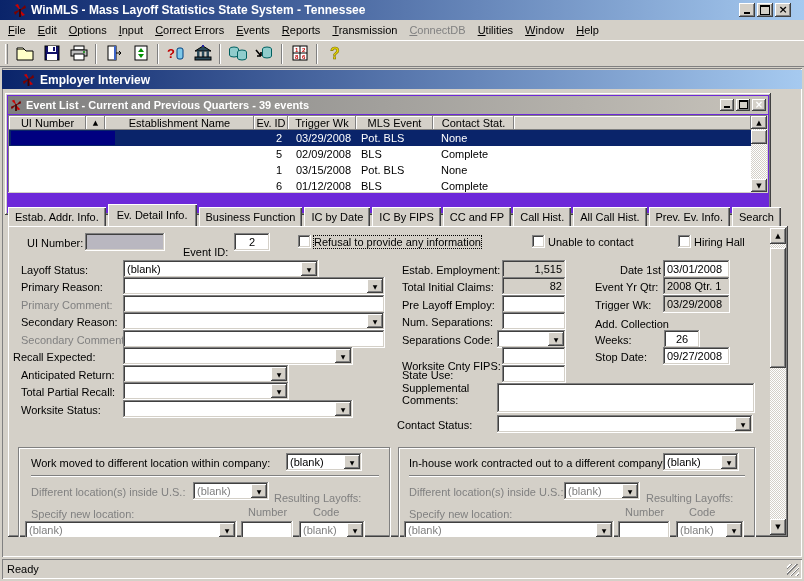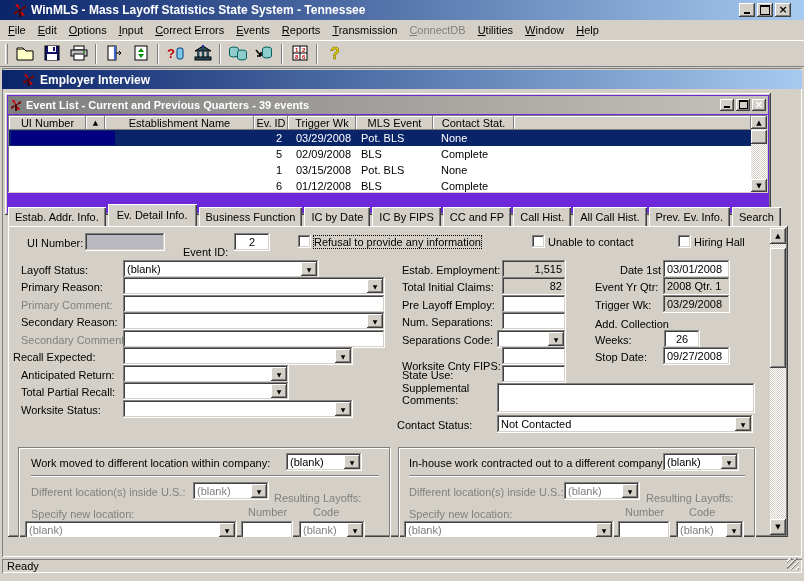--- a/index.html
+++ b/index.html
@@ -86,21 +86,21 @@
       box-shadow:inset -1px -1px #404040,inset 1px 1px #fff,inset -2px -2px #808080;
       display:flex;align-items:center;justify-content:center;font-family:"DejaVu Sans",sans-serif;font-size:6px;}
   .cb{position:absolute;width:13px;height:13px;background:#fff;
       box-shadow:inset -1px -1px #fff,inset 1px 1px #808080,inset -2px -2px #D4D0C8,inset 2px 2px #404040;}
   .focusdot{outline:1px dotted #000;}
   .gbox{position:absolute;border:1px solid #808080;box-shadow:inset 1px 1px 0 #fff,1px 1px 0 #fff;box-sizing:border-box;}
   .etch{position:absolute;height:2px;box-shadow:inset 0 1px #808080,inset 0 -1px #fff;}
   .tarea{position:absolute;background:#fff;
       box-shadow:inset -1px -1px #fff,inset 1px 1px #808080,inset -2px -2px #D4D0C8,inset 2px 2px #404040;}
   
-  .statusbar{left:2px;top:559px;width:800px;height:14px;box-shadow:inset 1px 1px #808080,inset -1px -1px #fff;
+  .statusbar{left:2px;top:559px;width:800px;height:20px;box-shadow:inset 1px 1px #808080,inset -1px -1px #fff;
              display:flex;align-items:center;padding-left:5px;box-sizing:border-box;}
   .grip{position:absolute;right:3px;bottom:3px;width:12px;height:12px;
         background:repeating-linear-gradient(135deg,transparent 0 2px,#fff 2px 3px,#808080 3px 4px);}
   svg text{font-family:"Liberation Sans",sans-serif;}
 </style>
 </head>
 <body>
 
 <div class="app">
 
@@ -414,21 +414,20 @@
     <span class="lbl" style="left:587px;top:73px;">Trigger Wk:</span>
     <span class="tb ro" style="left:655px;top:69px;width:67px;">03/29/2008</span>
     <span class="lbl" style="left:587px;top:92px;">Add. Collection</span>
     <span class="lbl" style="left:587px;top:108px;">Weeks:</span>
     <span class="tb ctr" style="left:656px;top:104px;width:36px;">26</span>
     <span class="lbl" style="left:587px;top:125px;">Stop Date:</span>
     <span class="tb" style="left:655px;top:121px;width:67px;">09/27/2008</span>
 
     <span class="lbl" style="left:389px;top:193px;">Contact Status:</span>
     <span class="combo" style="left:489px;top:189px;width:256px;">
-        <span class="val">Not Contacted</span>
         <span class="cbtn">▼</span>
       </span>
 
     <div class="gbox" style="left:10px;top:221px;width:372px;height:95px;">
       <span class="lbl" style="left:12px;top:9px;">Work moved to different location within company:</span>
       <span class="combo" style="left:267px;top:5px;width:76px;">
           <span class="val">(blank)</span>
           <span class="cbtn">▼</span>
         </span>
       <span class="etch" style="left:12px;top:27px;width:348px;"></span>

